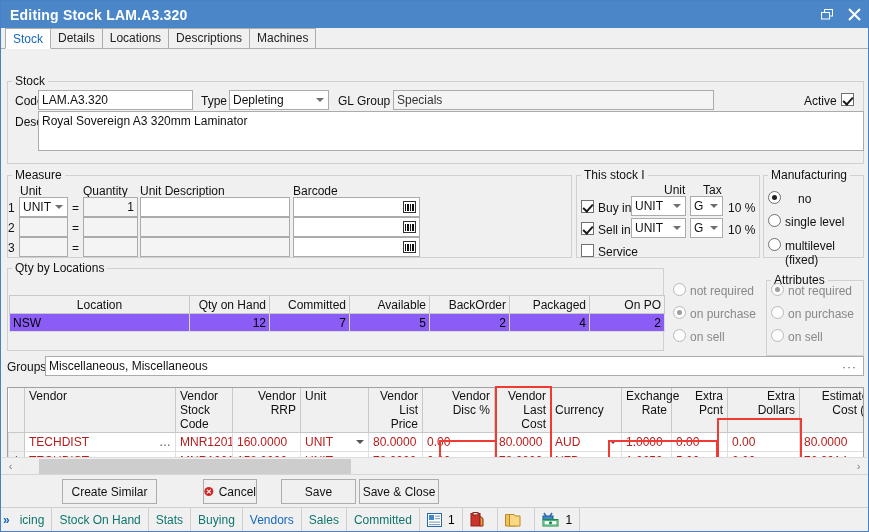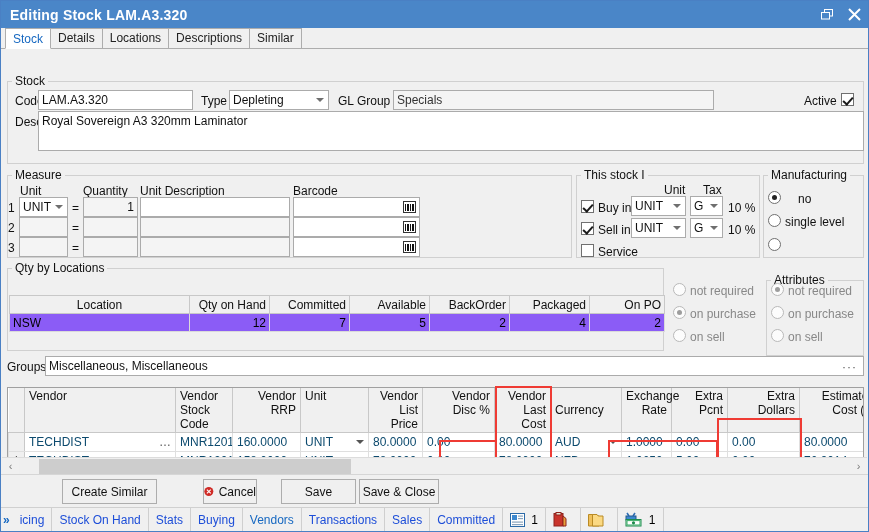--- a/index.html
+++ b/index.html
@@ -91,21 +91,21 @@
 
   
   .vgwrap { position:absolute; left:6px; top:338px; width:857px; height:118px;
             background:#fff; border:1px solid #a0a0a0; overflow:hidden; }
   table.vg { border-collapse:collapse; table-layout:fixed; width:871px; font-size:12px; }
   table.vg th { background:#f0f0f0; border:1px solid #c8c8c8; border-top:none;
                 font-weight:normal; padding:1px 4px; height:32px; vertical-align:top;
                 color:#111; line-height:14px; }
   table.vg th.r { text-align:right; }
   table.vg th.l { text-align:left; }
-  table.vg td { border:1px solid #dfdfdf; padding:1px 4px; height:19px; color:#0c4a6e;
+  table.vg td { border:1px solid #dfdfdf; padding:1px 4px; height:19px; color:#b91c1c;
                 white-space:nowrap; overflow:hidden; }
   table.vg td.r { }
   table.vg td.rowh { background:#f0f0f0; border-right:1px solid #c8c8c8;
                      text-align:center; padding:0; color:#555; }
   table.vg td.empt { background:#fff; border:none; height:20px; }
   .ddcar { float:right; width:0;height:0;margin-top:5px;
            border-left:4px solid transparent;border-right:4px solid transparent;
            border-top:4px solid #555; }
 
   .redbox { position:absolute; border:2px solid #ef3b34; pointer-events:none; }
@@ -124,21 +124,21 @@
             border-top:1px solid #d6d6d6; }
   .btn { position:absolute; top:4px; height:25px; border:1px solid #adadad;
          background:#f0f0f0; font-size:12px; color:#111; display:flex;
          align-items:center; justify-content:center; gap:5px; }
 
   .statusbar { flex:0 0 auto; height:24px; background:#f0f0f0; display:flex;
                align-items:stretch; border-top:1px solid #d0d0d0; }
   .sb-over { display:flex; align-items:center; padding:0 3px 0 2px; color:#1668c1;
              font-size:12px; font-weight:bold; }
   .sb-tab { display:flex; align-items:center; padding:0 7px; font-size:12px;
-            border-right:1px solid #cfcfcf; color:#1d4ed8; }
+            border-right:1px solid #cfcfcf; color:#0f766e; }
   .sb-tab:first-of-type { border-left:1px solid #cfcfcf; }
   .sb-tab.active { color:#1668c1; }
   .sb-ic { display:flex; align-items:center; gap:6px; padding:0 7px;
            border-right:1px solid #cfcfcf; }
   .sb-fill { flex:1 1 auto; }
 </style>
 </head>
 <body>
 
 <div class="win">
@@ -158,21 +158,21 @@
           </svg>
       </div>
     </div>
   </div>
 
   <div class="tabstrip">
     <div class="tab active">Stock</div>
     <div class="tab">Details</div>
     <div class="tab">Locations</div>
     <div class="tab">Descriptions</div>
-    <div class="tab">Similar</div>
+    <div class="tab">Machines</div>
   </div>
 
   <div class="content">
 
     <fieldset style="left:6px; top:25px; width:857px; height:90px;">
       <legend>Stock</legend>
     </fieldset>
     <div class="lbl" style="left:14px; top:45px;">Code</div>
     <div class="inp" style="left:37px; top:41px; width:155px; height:20px;">LAM.A3.320</div>
     <div class="lbl" style="left:200px; top:45px;">Type</div>
@@ -278,20 +278,21 @@
     <div class="lbl" style="left:597px; top:196px;">Service</div>
 
     <fieldset style="left:762px; top:119px; width:101px; height:90px;">
       <legend>Manufacturing</legend>
     </fieldset>
     <div class="rd on" style="left:767px; top:142px;"></div>
     <div class="lbl" style="left:784px; top:143px;padding-left:13px;">no</div>
     <div class="rd" style="left:767px; top:165px;"></div>
     <div class="lbl" style="left:784px; top:166px;">single level</div>
     <div class="rd" style="left:767px; top:189px;"></div>
+    <div class="lbl" style="left:784px; top:190px;">multilevel (fixed)</div>
 
     <fieldset style="left:6px; top:212px; width:657px; height:90px;">
       <legend>Qty by Locations</legend>
       <table class="grid" id="qtytbl">
         <colgroup>
           <col style="width:180px">
             <col style="width:80px">
             <col style="width:80px">
             <col style="width:80px">
           <col style="width:80px">
@@ -448,21 +449,20 @@
     <div class="btn" style="left:358px; width:80px;">Save &amp; Close</div>
   </div>
 
   <div class="statusbar">
     <div class="sb-over">»</div>
     <div class="sb-tab">icing</div>
     <div class="sb-tab">Stock On Hand</div>
     <div class="sb-tab">Stats</div>
     <div class="sb-tab">Buying</div>
     <div class="sb-tab active">Vendors</div>
-    <div class="sb-tab">Transactions</div>
     <div class="sb-tab">Sales</div>
     <div class="sb-tab">Committed</div>
 
     <div class="sb-ic">
       <svg width="15" height="14" viewBox="0 0 15 14">
           <rect x="0.5" y="0.5" width="14" height="13" fill="#fff" stroke="#2b6aa8"></rect>
           <rect x="2" y="2" width="5" height="5" fill="#3c88cf"></rect>
           <rect x="8" y="2.5" width="5" height="1.2" fill="#8aa4bd"></rect>
           <rect x="8" y="5" width="5" height="1.2" fill="#8aa4bd"></rect>
           <rect x="2" y="8.5" width="11" height="1.2" fill="#8aa4bd"></rect>

